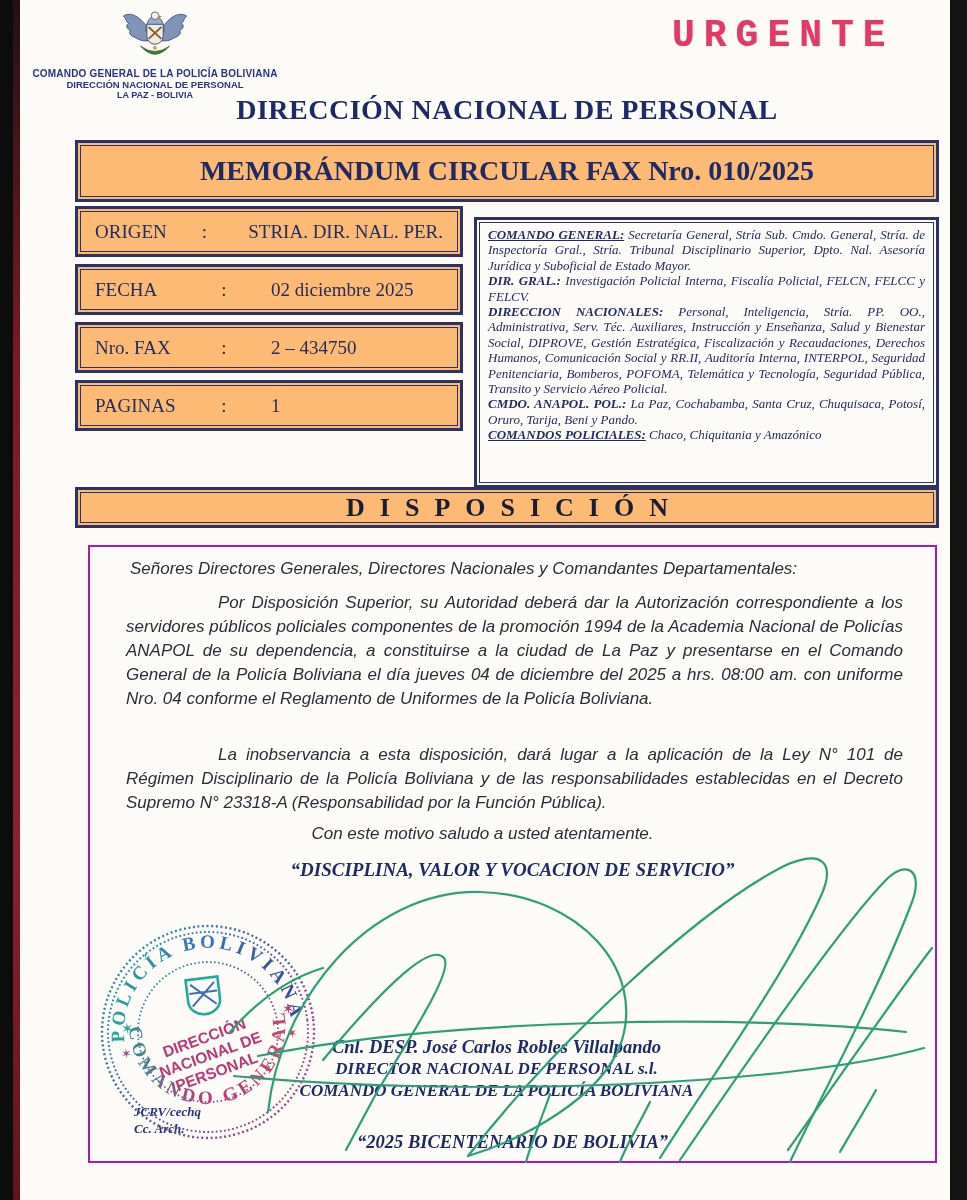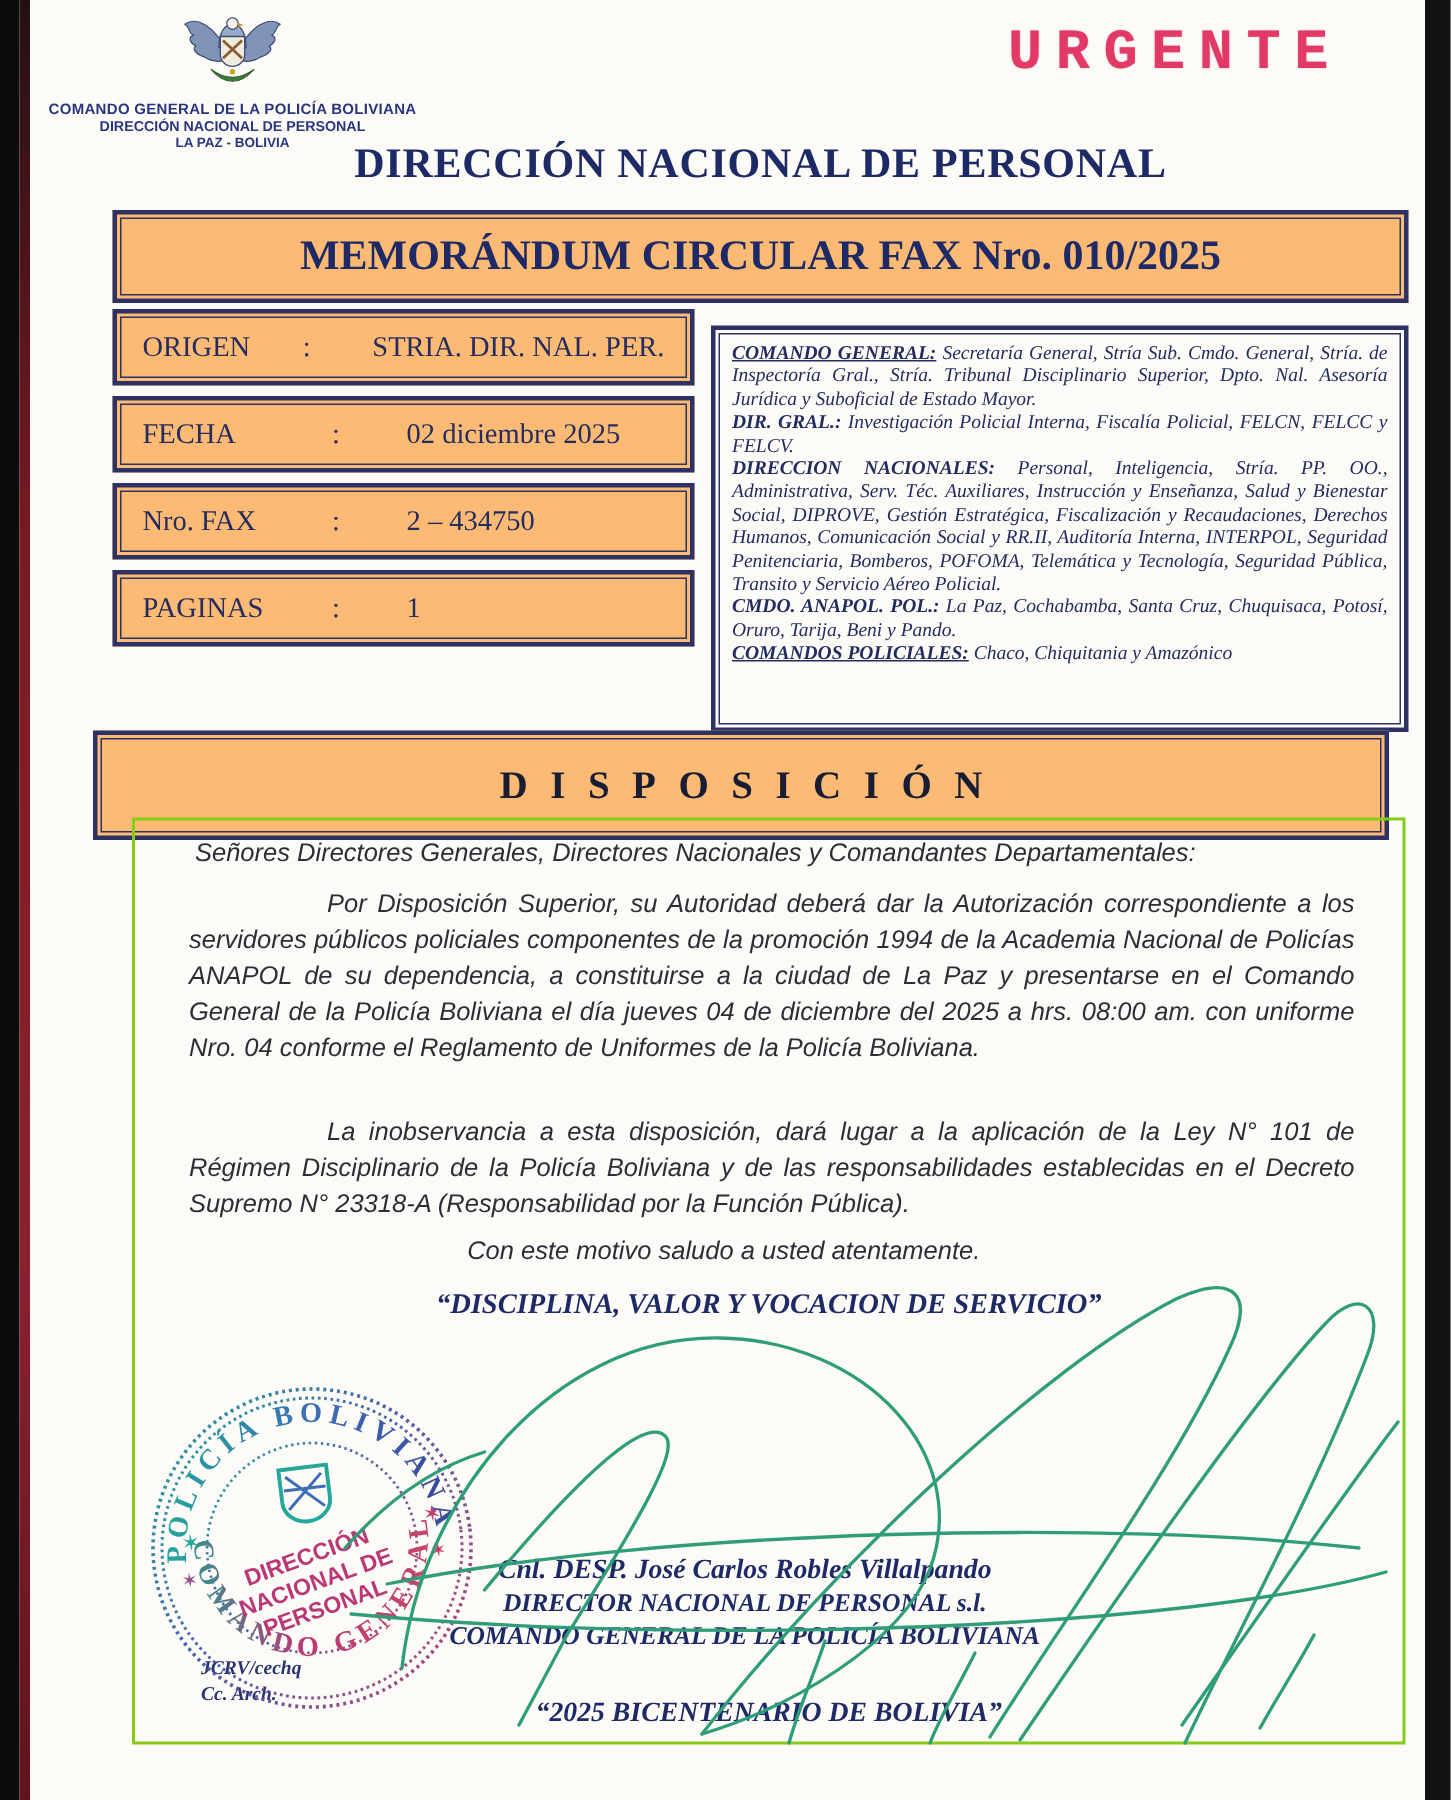--- a/index.html
+++ b/index.html
@@ -50,25 +50,25 @@
   .meta-label { width:108px; }
   .meta-colon { width:42px; text-align:center; }
   .meta-value { margin-left:26px; white-space:nowrap; }
 
   .dist-box { position:absolute; left:474px; top:206px; width:465px; height:271px; border:3px solid #2c3263; padding:2px;margin-top:11px; }
   .dist-inner { border:1px solid #2c3263; height:100%; padding:4px 8px 2px 8px;
     font-style:italic; font-size:13px; line-height:15.4px; color:#232c5e; text-align:justify; }
   .dist-seg b { font-weight:700; }
   .dist-seg b.u { text-decoration:underline; }
 
-  .disp-box { position:absolute; left:62px; top:487px; width:864px; height:73px; }
+  .disp-box { position:absolute; left:75px; top:487px; width:864px; height:41px; }
   .disp-box .dbox-inner { justify-content:center; }
   .disp-title { font-weight:700; font-size:26px; letter-spacing:15px; text-indent:15px; color:#191d33; }
 
-  .main-box { position:absolute; left:88px; top:545px; width:849px; height:618px; border:2px solid #84cc16; }
+  .main-box { position:absolute; left:88px; top:545px; width:849px; height:618px; border:2px solid #a21caf; }
 
   .salutation { position:absolute; left:40px; right:30px; top:12px;
     font-family:"Liberation Sans",sans-serif; font-style:italic; font-size:17px; color:#2b2e36; }
   .para { position:absolute; left:36px; right:32px;
     font-family:"Liberation Sans",sans-serif; font-style:italic; font-size:17px; line-height:24px;
     color:#2b2e36; text-align:justify; text-indent:92px; }
   .para1 { top:44px; }
   .para2 { top:196px; }
   .closing { position:absolute; left:0; right:60px; top:277px; text-align:center;
     font-family:"Liberation Sans",sans-serif; font-style:italic; font-size:17px; color:#2b2e36; }

